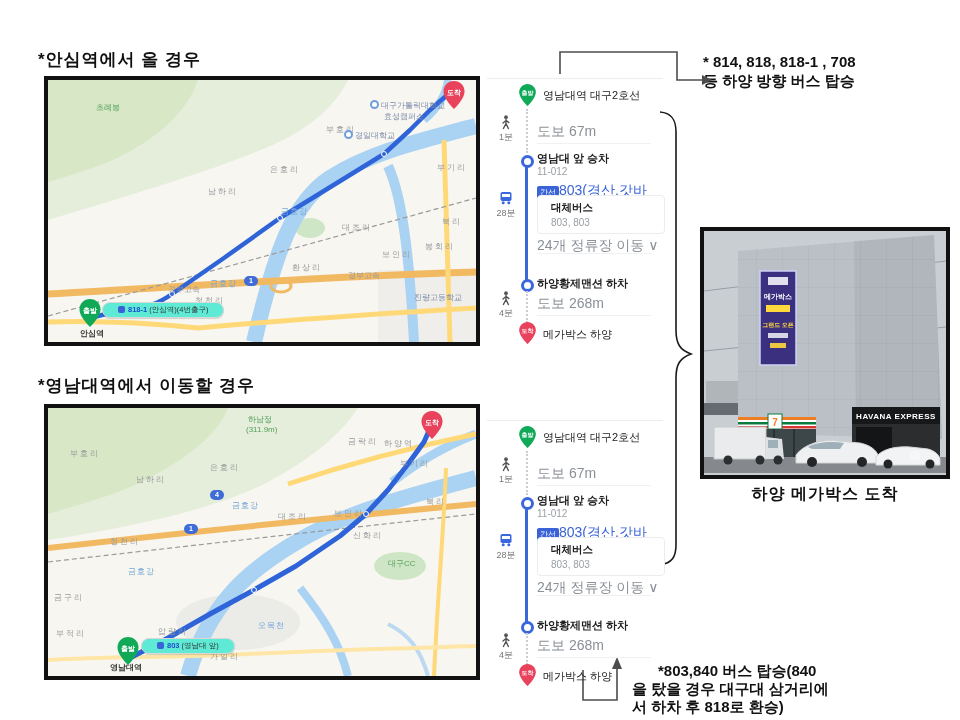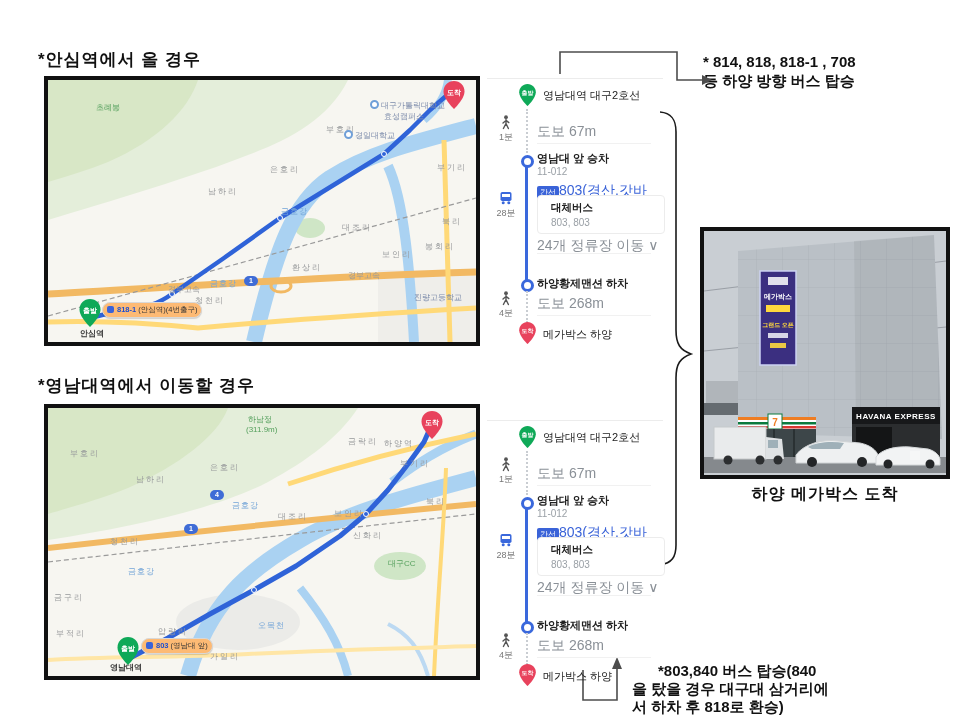--- a/index.html
+++ b/index.html
@@ -17,22 +17,22 @@
   .map-inner{position:relative;width:100%;height:100%;}
   .map-inner svg{position:absolute;left:0;top:0;}
   .mlabel{position:absolute;font-size:8px;color:#97999b;letter-spacing:2px;white-space:nowrap;}
   .mlabel.blue{color:#74a5d8;letter-spacing:1px;}
   .mlabel.green{color:#55a05d;letter-spacing:0;}
   .mlabel.poi{color:#7d8cab;letter-spacing:0;}
   .mlabel.dark{color:#333;font-weight:bold;letter-spacing:0;}
   .shield{position:absolute;background:#3f6cd6;color:#fff;font-size:7px;font-weight:bold;
           border-radius:7px;padding:1px 5px;line-height:8px;}
   .map-pin{position:absolute;width:24px;height:30px;}
-  .pill{position:absolute;background:#fdba74;border:1px solid #d8d8d8;border-radius:9px;
-        font-size:7.5px;color:#333;padding:2px 4px;white-space:nowrap;box-shadow:0 1px 1px rgba(0,0,0,.15);}
+  .pill{position:absolute;background:#5eead4;border:1px solid #d8d8d8;border-radius:9px;
+        font-size:7.5px;color:#333;padding:2px 15px;white-space:nowrap;box-shadow:0 1px 1px rgba(0,0,0,.15);}
   .pill .pillicon{display:inline-block;width:7px;height:7px;background:#3a63d8;border-radius:2px;
         vertical-align:-1px;margin-right:3px;}
   .pill b{color:#1d4fd0;}
   .circ{display:inline-block;width:5px;height:5px;border:2px solid #6f9fd8;border-radius:50%;
         background:#fff;vertical-align:-1px;margin-right:2px;}
   
   .rp{position:absolute;left:487px;top:78px;width:176px;height:268px;border-top:1px solid #ececec;}
   .rp2{top:420px;}
   .rp .sep{position:absolute;left:50px;width:114px;height:1px;background:#f1f1f1;}
   .rp-station{position:absolute;font-size:11px;color:#222;white-space:nowrap;}

